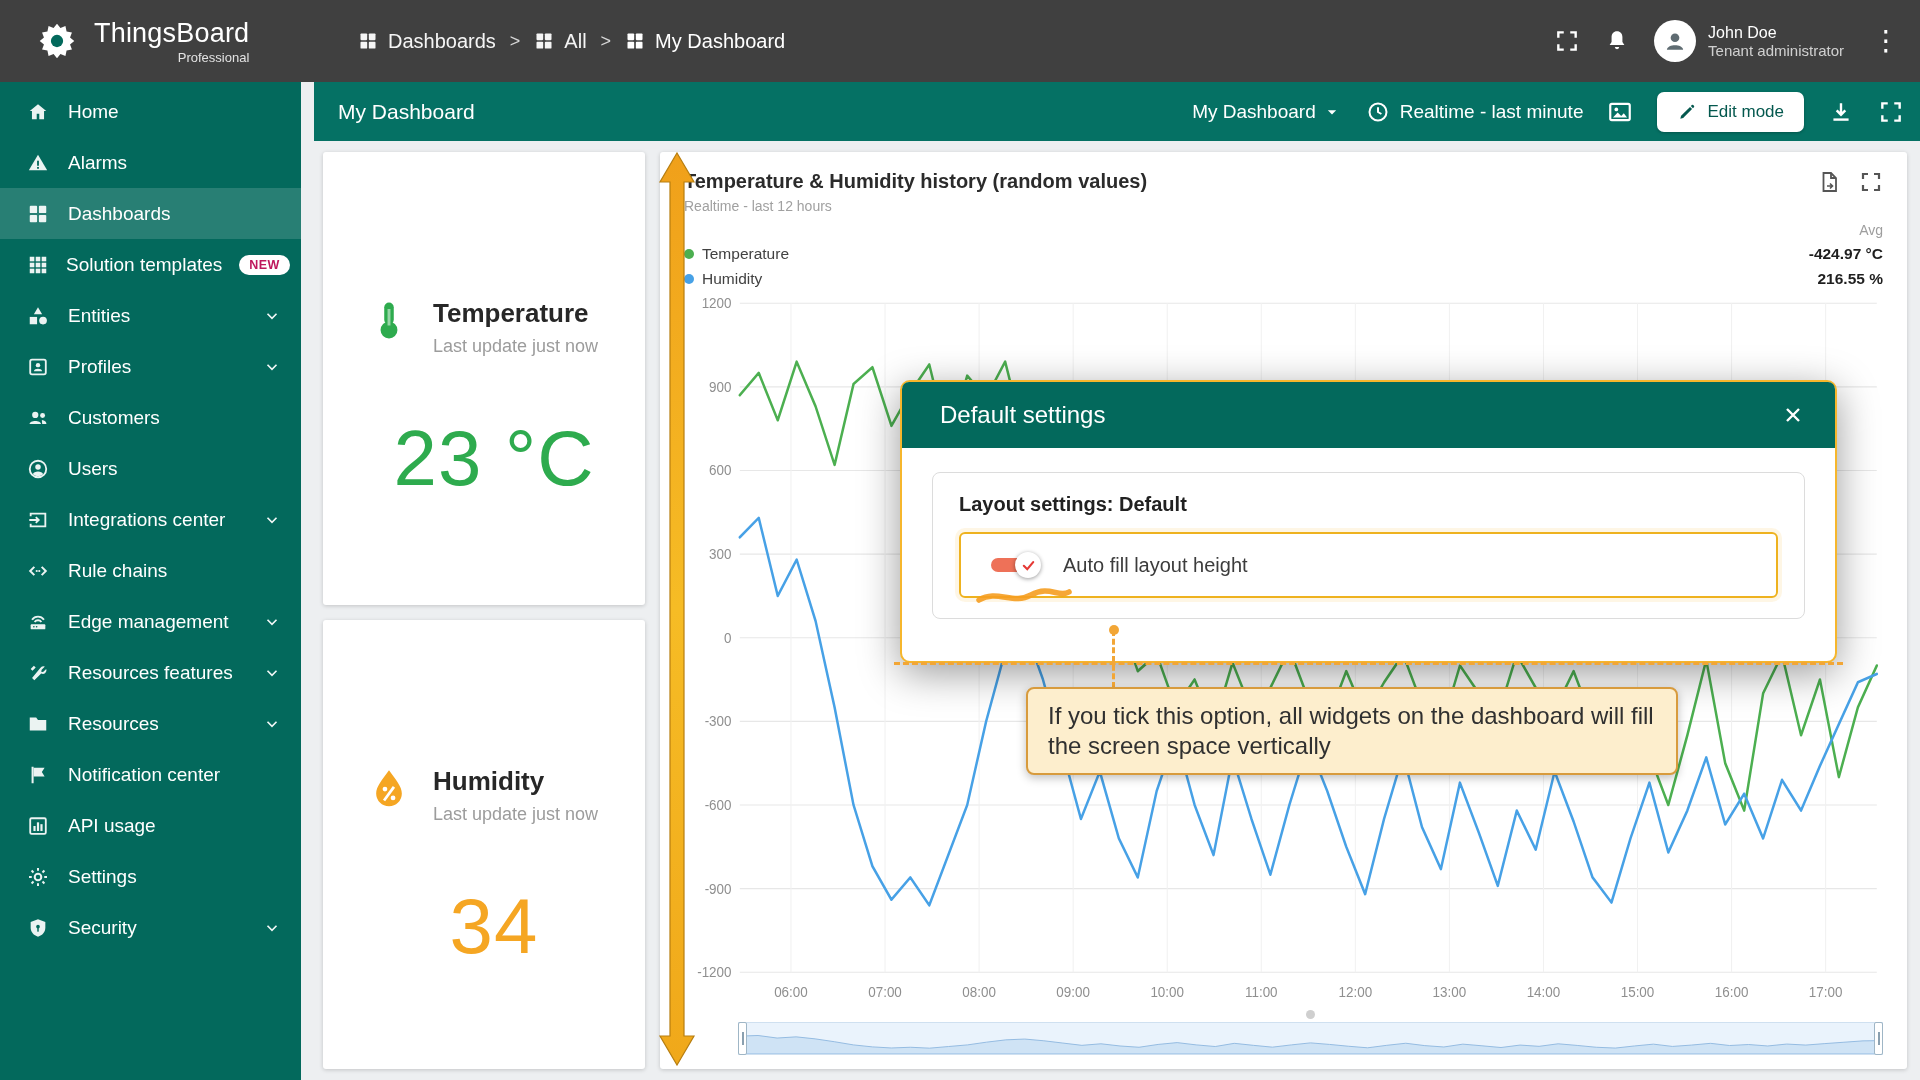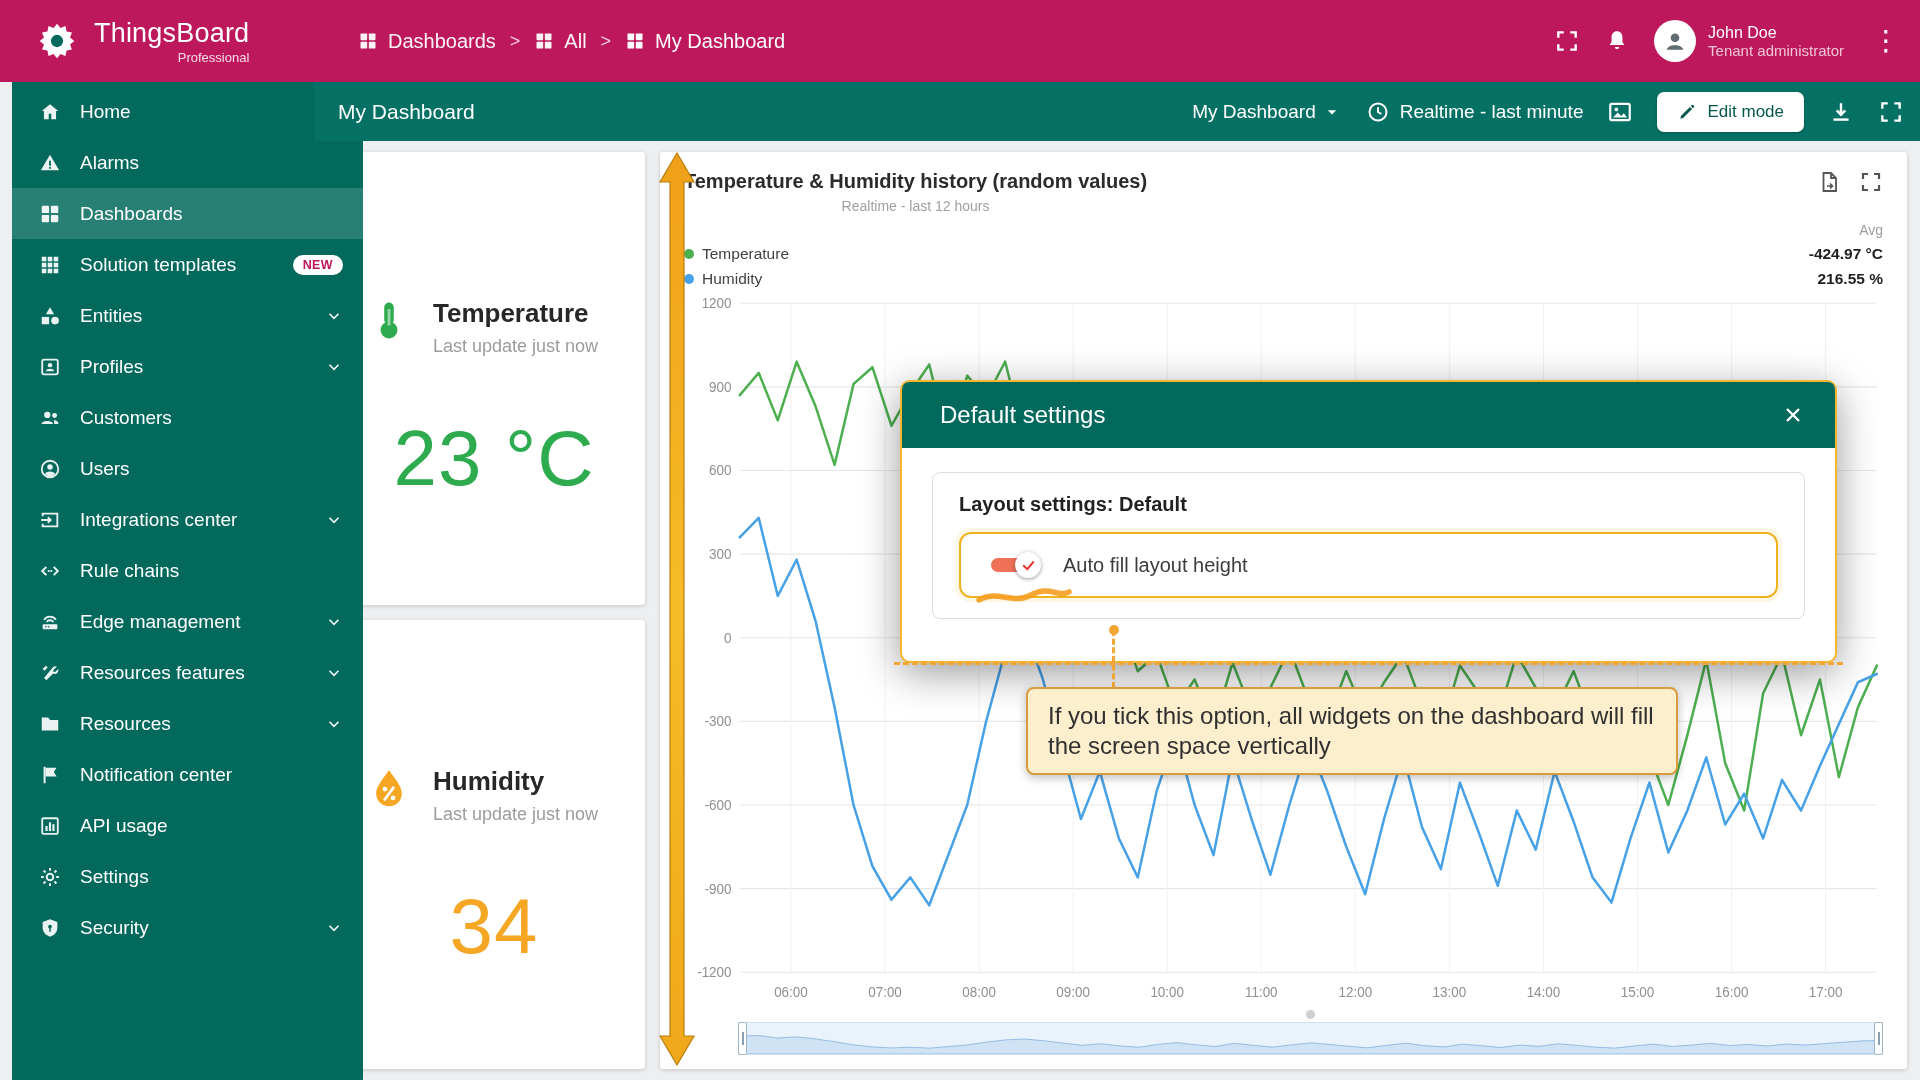--- a/index.html
+++ b/index.html
@@ -1,42 +1,42 @@
 <!DOCTYPE html>
 <html><head>
 <meta charset="utf-8">
 <style>
   html,body{margin:0;padding:0;background:#fff;font-family:"Liberation Sans","DejaVu Sans",sans-serif;}
   .app{position:relative;width:1920px;height:1080px;overflow:hidden;background:#edeff1;}
   [data-icon]{display:inline-flex;line-height:0;}
   [data-icon] svg{width:22px;height:22px;display:block;}
 
   
-  .topbar{position:absolute;left:0;top:0;right:0;height:82px;background:#be185d;display:flex;align-items:center;color:#fff;z-index:3;}
+  .topbar{position:absolute;left:0;top:0;right:0;height:82px;background:#404040;display:flex;align-items:center;color:#fff;z-index:3;}
   .brand{width:314px;min-width:314px;display:flex;align-items:center;gap:14px;padding-left:34px;box-sizing:border-box;cursor:pointer;}
   .logo-icon svg{width:46px;height:46px;}
   .brand-name{font-size:27px;font-weight:500;letter-spacing:.2px;}
   .brand-sub{font-size:13px;opacity:.85;text-align:right;margin-top:1px;}
   .breadcrumb{display:flex;align-items:center;gap:14px;margin-left:44px;font-size:20px;}
   .crumb{display:flex;align-items:center;gap:10px;color:rgba(255,255,255,.95);cursor:pointer;}
   .crumb:last-child{color:#fff;font-weight:500;}
   .crumb [data-icon] svg{width:20px;height:20px;}
   .crumb-sep{color:rgba(255,255,255,.8);font-size:18px;}
   .top-right{margin-left:auto;display:flex;align-items:center;gap:24px;padding-right:16px;}
   .tbtn{color:#fff;cursor:pointer;}
   .tbtn svg{width:26px;height:26px;}
   .kebab{font-size:28px;line-height:1;padding:0 4px;}
   .user{display:flex;gap:12px;align-items:center;cursor:pointer;}
   .avatar{width:42px;height:42px;border-radius:50%;background:#fff;color:#5f6c72;display:flex;align-items:center;justify-content:center;}
   .avatar svg{width:26px;height:26px;}
   .user-name{font-size:16px;}
   .user-role{font-size:15px;color:rgba(255,255,255,.75);}
 
   
-  .sidebar{position:absolute;left:12px;top:82px;bottom:0;width:351px;background:#03695c;z-index:2;padding-top:4px;box-sizing:border-box;}
+  .sidebar{position:absolute;left:0;top:82px;bottom:0;width:301px;background:#03695c;z-index:2;padding-top:4px;box-sizing:border-box;}
   .nav-item{height:51px;display:flex;align-items:center;gap:17px;padding:0 20px 0 27px;color:#fff;font-size:19px;cursor:pointer;box-sizing:border-box;}
   .nav-item.active{background:rgba(255,255,255,.15);}
   .nav-icon{color:rgba(255,255,255,.92);width:24px;display:flex;}
   .nav-label{white-space:nowrap;}
   .badge{margin-left:auto;background:#fff;color:#be185d;font-size:12.5px;font-weight:700;padding:3px 10px;border-radius:11px;letter-spacing:.4px;}
   .chev{margin-left:auto;color:rgba(255,255,255,.95);display:flex;}
   .chev svg{width:18px;height:18px;}
 
   
   .toolbar{position:absolute;left:314px;right:0;top:82px;height:59px;background:#057164;display:flex;align-items:center;color:#fff;padding:0 16px 0 24px;box-sizing:border-box;z-index:3;}
@@ -63,21 +63,21 @@
   .widget-title{font-size:26px;font-weight:700;color:#272727;}
   .widget-sub{font-size:18px;color:#9c9c9c;margin-top:7px;}
   .widget-value{text-align:center;font-size:78px;font-weight:500;margin-top:56px;letter-spacing:1px;padding-left:20px;}
   .temp-value{color:#2eab4e;}
   .hum-value{color:#f5a623;}
 
   
   .chart-card{flex:1;display:flex;flex-direction:column;padding:18px 24px 10px;box-sizing:border-box;}
   .chart-head{display:flex;align-items:flex-start;}
   .chart-title{font-size:20px;font-weight:700;color:#2b2b2b;}
-  .chart-sub{font-size:14px;color:#a0a0a0;margin-top:5px;text-align:center;}
+  .chart-sub{font-size:14px;color:#a0a0a0;margin-top:5px;}
   .chart-actions{margin-left:auto;display:flex;gap:18px;color:#555;}
   .chart-actions svg{width:24px;height:24px;}
   .chart-actions .icon{cursor:pointer;}
   .legend{margin-top:8px;}
   .legend-avg{text-align:right;font-size:14px;color:#9e9e9e;}
   .legend-row{display:flex;justify-content:space-between;align-items:center;margin-top:7px;font-size:15.5px;}
   .legend-name{display:flex;align-items:center;gap:8px;color:#424242;cursor:pointer;}
   .dot{width:10px;height:10px;border-radius:50%;display:inline-block;}
   .legend-val{font-weight:700;color:#1f1f1f;}
   .plot-wrap{flex:1;margin-top:4px;}
@@ -96,21 +96,21 @@
   .v-arrow{position:absolute;left:658px;top:152px;width:38px;height:914px;z-index:20;}
 
   .modal{position:absolute;left:900px;top:380px;width:937px;height:283px;background:#fff;border-radius:10px;z-index:40;box-shadow:0 10px 40px rgba(0,0,0,.4);border:2px solid #f6b62c;box-sizing:border-box;}
   .modal::after{content:'';position:absolute;left:-8px;right:-8px;bottom:-4px;border-top:3px dashed #f2a636;}
   .modal-header{height:66px;background:#03695c;color:#fff;display:flex;align-items:center;padding:0 30px 0 38px;font-size:24px;font-weight:500;border-radius:7px 7px 0 0;}
   .modal-header .close{margin-left:auto;cursor:pointer;color:#fff;}
   .close svg{width:24px;height:24px;}
   .modal-body{padding:24px 30px 0;}
   .panel{border:1px solid #dcdcdc;border-radius:8px;padding:20px 26px;box-sizing:border-box;}
   .panel-title{font-size:20px;font-weight:700;color:#212121;}
-  .toggle-row{position:relative;margin-top:16px;height:66px;border:2px solid #eeb21f;border-radius:12px;display:flex;align-items:center;padding:0 30px;gap:26px;box-sizing:border-box;box-shadow:0 0 0 4px rgba(246,182,44,.12);cursor:pointer;}
+  .toggle-row{position:relative;margin-top:16px;height:66px;border:2px solid #eeb21f;border-radius:6px;display:flex;align-items:center;padding:0 30px;gap:26px;box-sizing:border-box;box-shadow:0 0 0 4px rgba(246,182,44,.12);cursor:pointer;}
   .toggle{position:relative;width:46px;height:20px;flex:none;cursor:pointer;}
   .toggle-track{position:absolute;left:0;right:0;top:3px;height:14px;border-radius:7px;background:#ee7158;}
   .toggle-thumb{position:absolute;right:-4px;top:-3px;width:26px;height:26px;border-radius:50%;background:#fff;box-shadow:0 1px 4px rgba(0,0,0,.4);display:flex;align-items:center;justify-content:center;}
   .toggle-thumb svg{width:15px;height:15px;}
   .toggle-label{font-size:20px;color:#3c3c3c;}
   .scribble{position:absolute;left:14px;bottom:-13px;width:100px;height:24px;}
 
   .connector{position:absolute;left:1112px;top:630px;height:58px;border-left:3px dashed #f2a636;z-index:50;}
   .conn-dot{position:absolute;left:-6.5px;top:-5px;width:10px;height:10px;background:#f2a636;border-radius:50%;}
 

